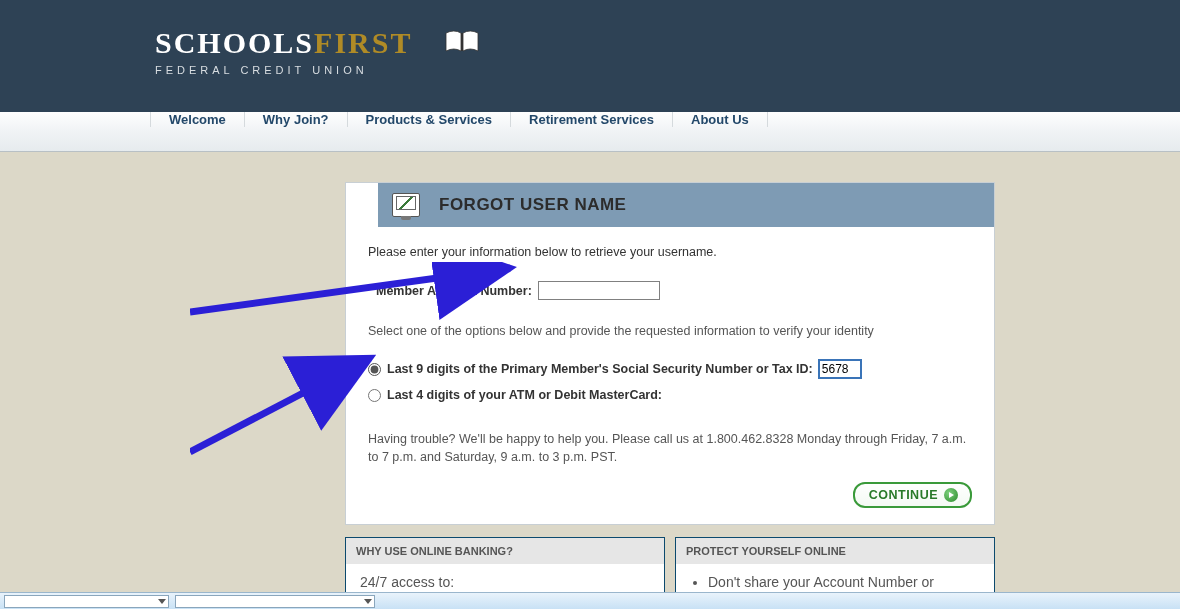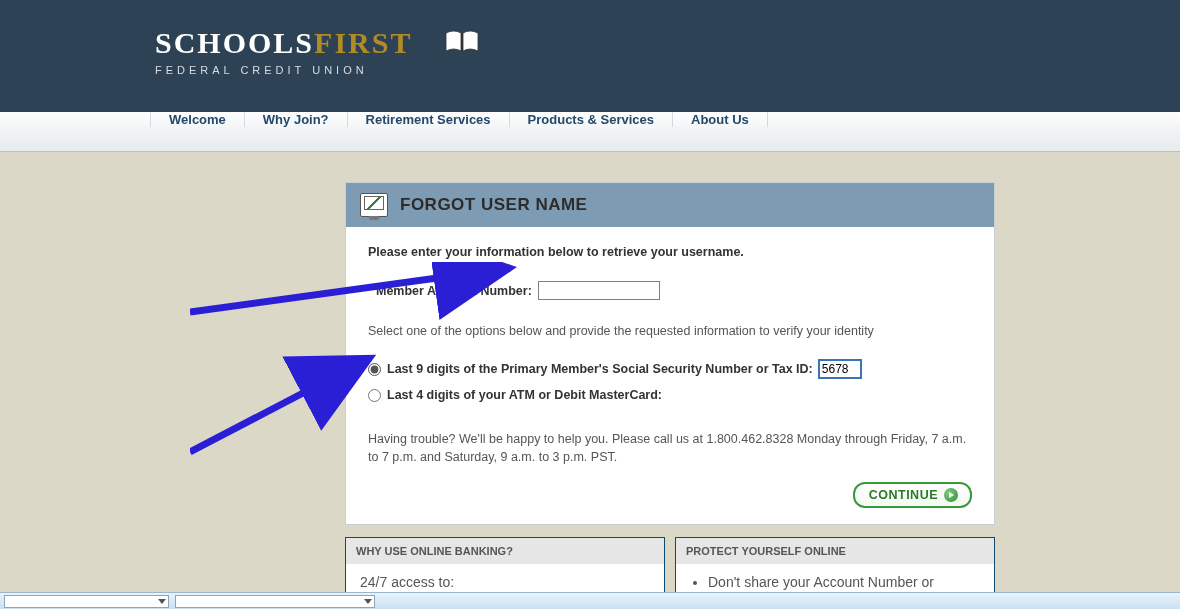--- a/index.html
+++ b/index.html
@@ -68,21 +68,22 @@
     width: 650px;
     border: 1px solid #c8cfd4;
     background: #ffffff;
     margin-left: 160px;
   }
   .panel-header {
     background: #7e9bb4;
     padding: 10px 14px;
     display: flex;
     align-items: center;
-    gap: 12px;
+    gap: 19px;
+    margin-left: 32px;
   }
   .monitor-icon {
     width: 28px;
     height: 24px;
     background: #fff;
     border: 1px solid #555;
     position: relative;
     border-radius: 2px;
   }
   .monitor-icon::before {
@@ -103,21 +104,21 @@
     color: #2c2c2c;
     font-weight: bold;
     font-size: 17px;
     letter-spacing: 0.5px;
   }
   .panel-body {
     padding: 18px 22px 16px 22px;
     color: #3a3a3a;
     font-size: 12.5px;
   }
-  .instr1 { font-weight: bold; margin-bottom: 22px; color:#333; }
+  .instr1 { font-weight: normal; margin-bottom: 22px; color:#333; }
   .row-account {
     display: flex;
     align-items: center;
     gap: 6px;
     margin-bottom: 24px;
     font-weight: bold;
     color: #333;
     padding-left: 8px;
   }
   .acct-input {
@@ -248,22 +249,22 @@
         <rect x="17" y="4" width="2" height="18" fill="#333"></rect>
       </svg>
     </span>
   </div>
   <div class="logo-sub">FEDERAL CREDIT UNION</div>
 </div>
 
 <div class="nav">
   <div class="nav-item">Welcome</div>
   <div class="nav-item">Why Join?</div>
+  <div class="nav-item">Products &amp; Services</div>
   <div class="nav-item">Retirement Services</div>
-  <div class="nav-item">Products &amp; Services</div>
   <div class="nav-item">About Us</div>
 </div>
 
 <div class="main">
 
   <div class="panel">
     <div class="panel-header">
       <span class="monitor-icon"></span>
       <span class="panel-title">FORGOT USER NAME</span>
     </div>

